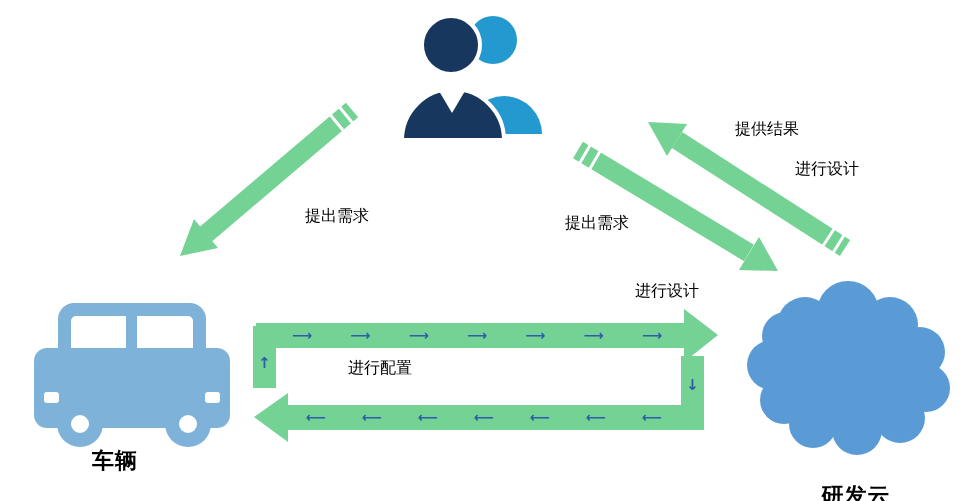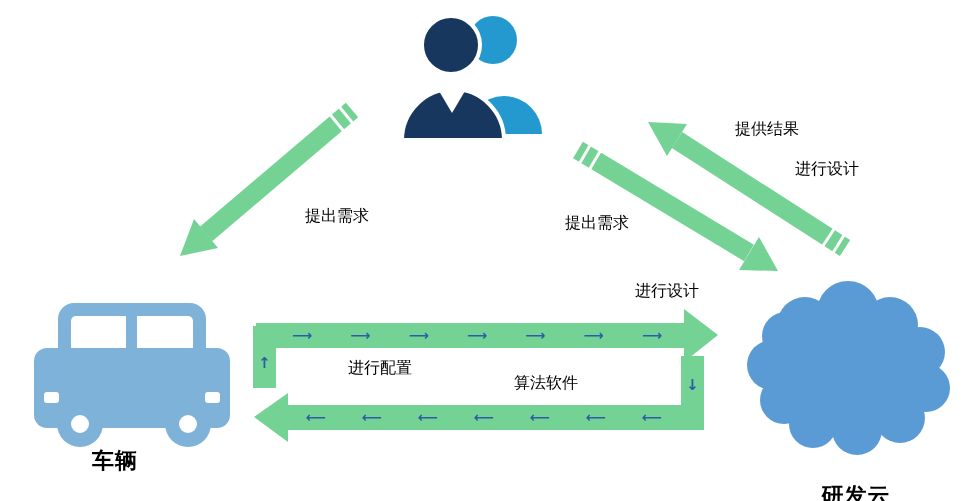--- a/index.html
+++ b/index.html
@@ -128,15 +128,14 @@
 
   <div class="label node-label" style="left:115px; top:461px;">车辆</div>
   <div class="label node-label" style="left:856px; top:464px;margin-top:32px;">研发云</div>
 
   <div class="label edge-label" style="left:337px; top:216px;">提出需求</div>
   <div class="label edge-label" style="left:597px; top:223px;">提出需求</div>
   <div class="label edge-label" style="left:667px; top:263px;margin-top:28px;">进行设计</div>
   <div class="label edge-label" style="left:767px; top:129px;">提供结果</div>
   <div class="label edge-label" style="left:827px; top:169px;">进行设计</div>
   <div class="label edge-label" style="left:380px; top:368px;">进行配置</div>
-  <div class="label edge-label" style="left:546px; top:383px;">算法软件</div>
 
 </div>
 
 </body></html>

